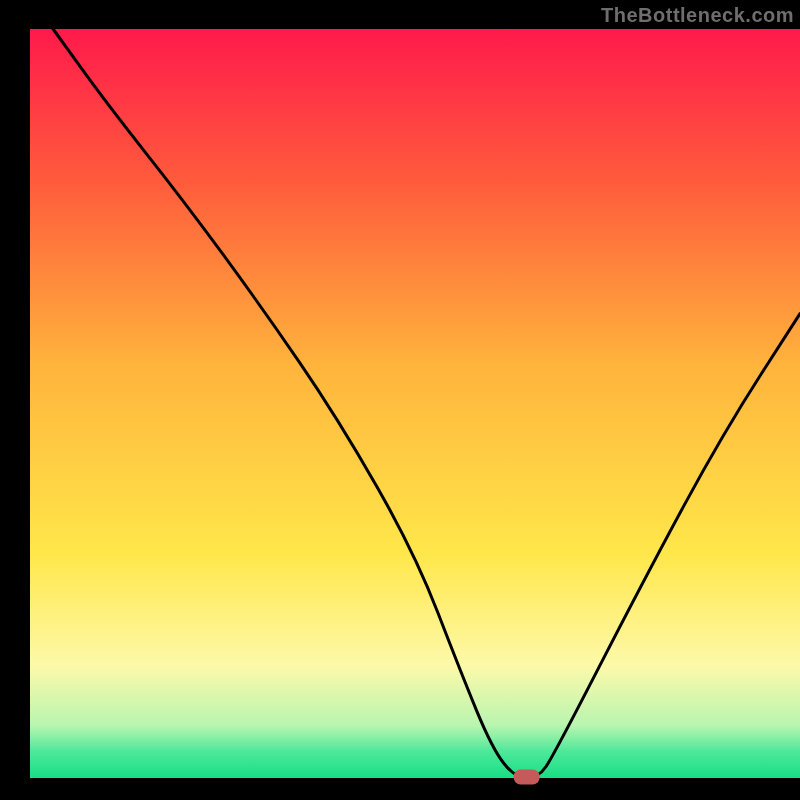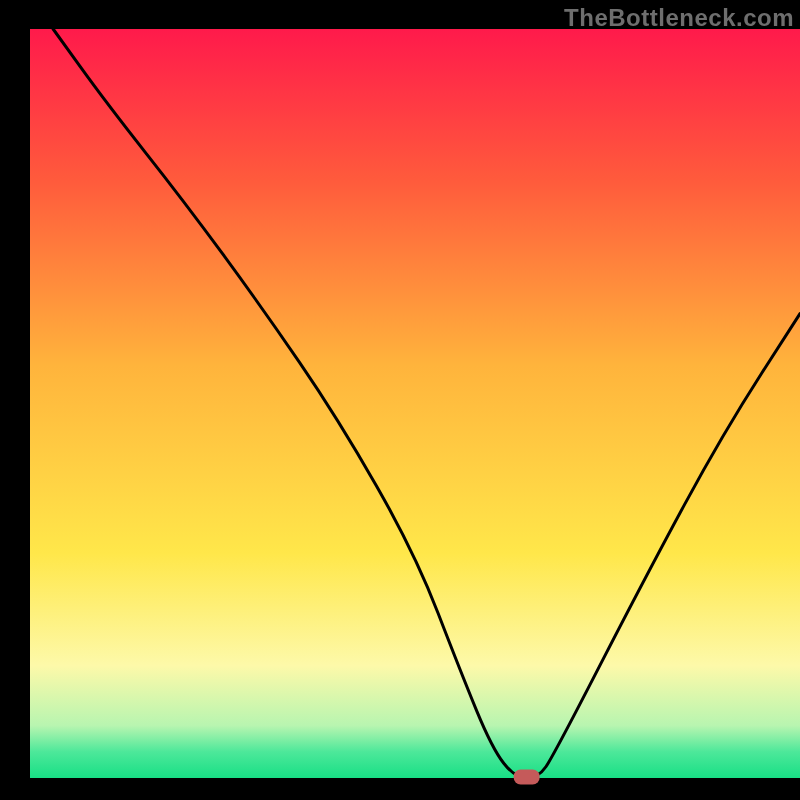--- a/index.html
+++ b/index.html
@@ -1,20 +1,20 @@
 <!DOCTYPE html>
 <html><head>
 <meta charset="utf-8">
 <style>
   html,body{margin:0;padding:0;width:800px;height:800px;background:#000;}
   .wrap{position:relative;width:800px;height:800px;background:#000;}
   .watermark{
     position:absolute;top:4px;right:6px;
     font-family:Arial,Helvetica,sans-serif;
-    font-size:24px;font-weight:600;
+    font-size:20px;font-weight:600;
     color:#6e6e6e;letter-spacing:0.5px;
     user-select:none;
   }
   svg{display:block;}
 </style>
 </head>
 <body>
 
 <div class="wrap">
   <div class="watermark">TheBottleneck.com</div>

